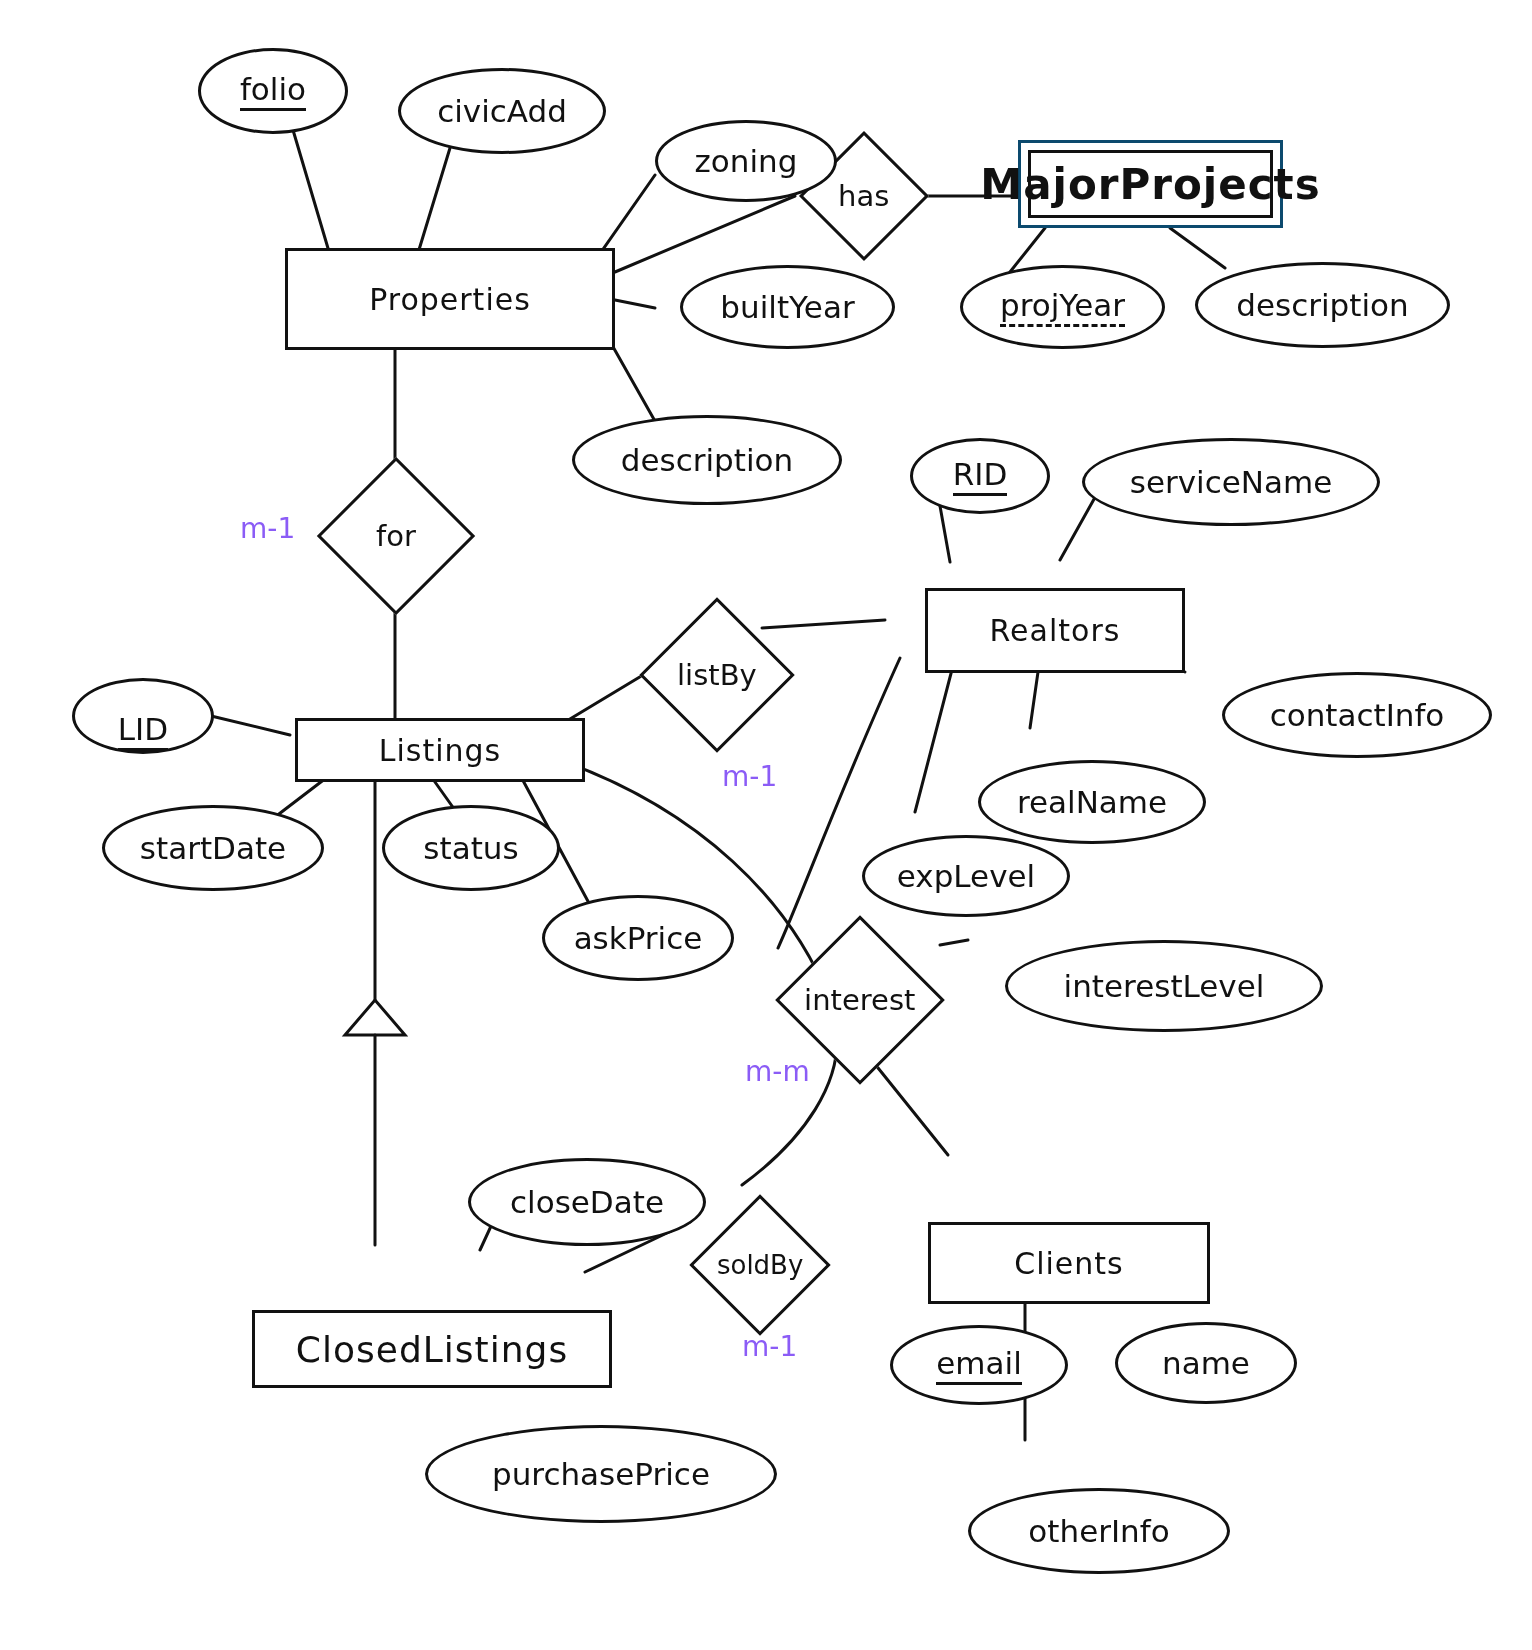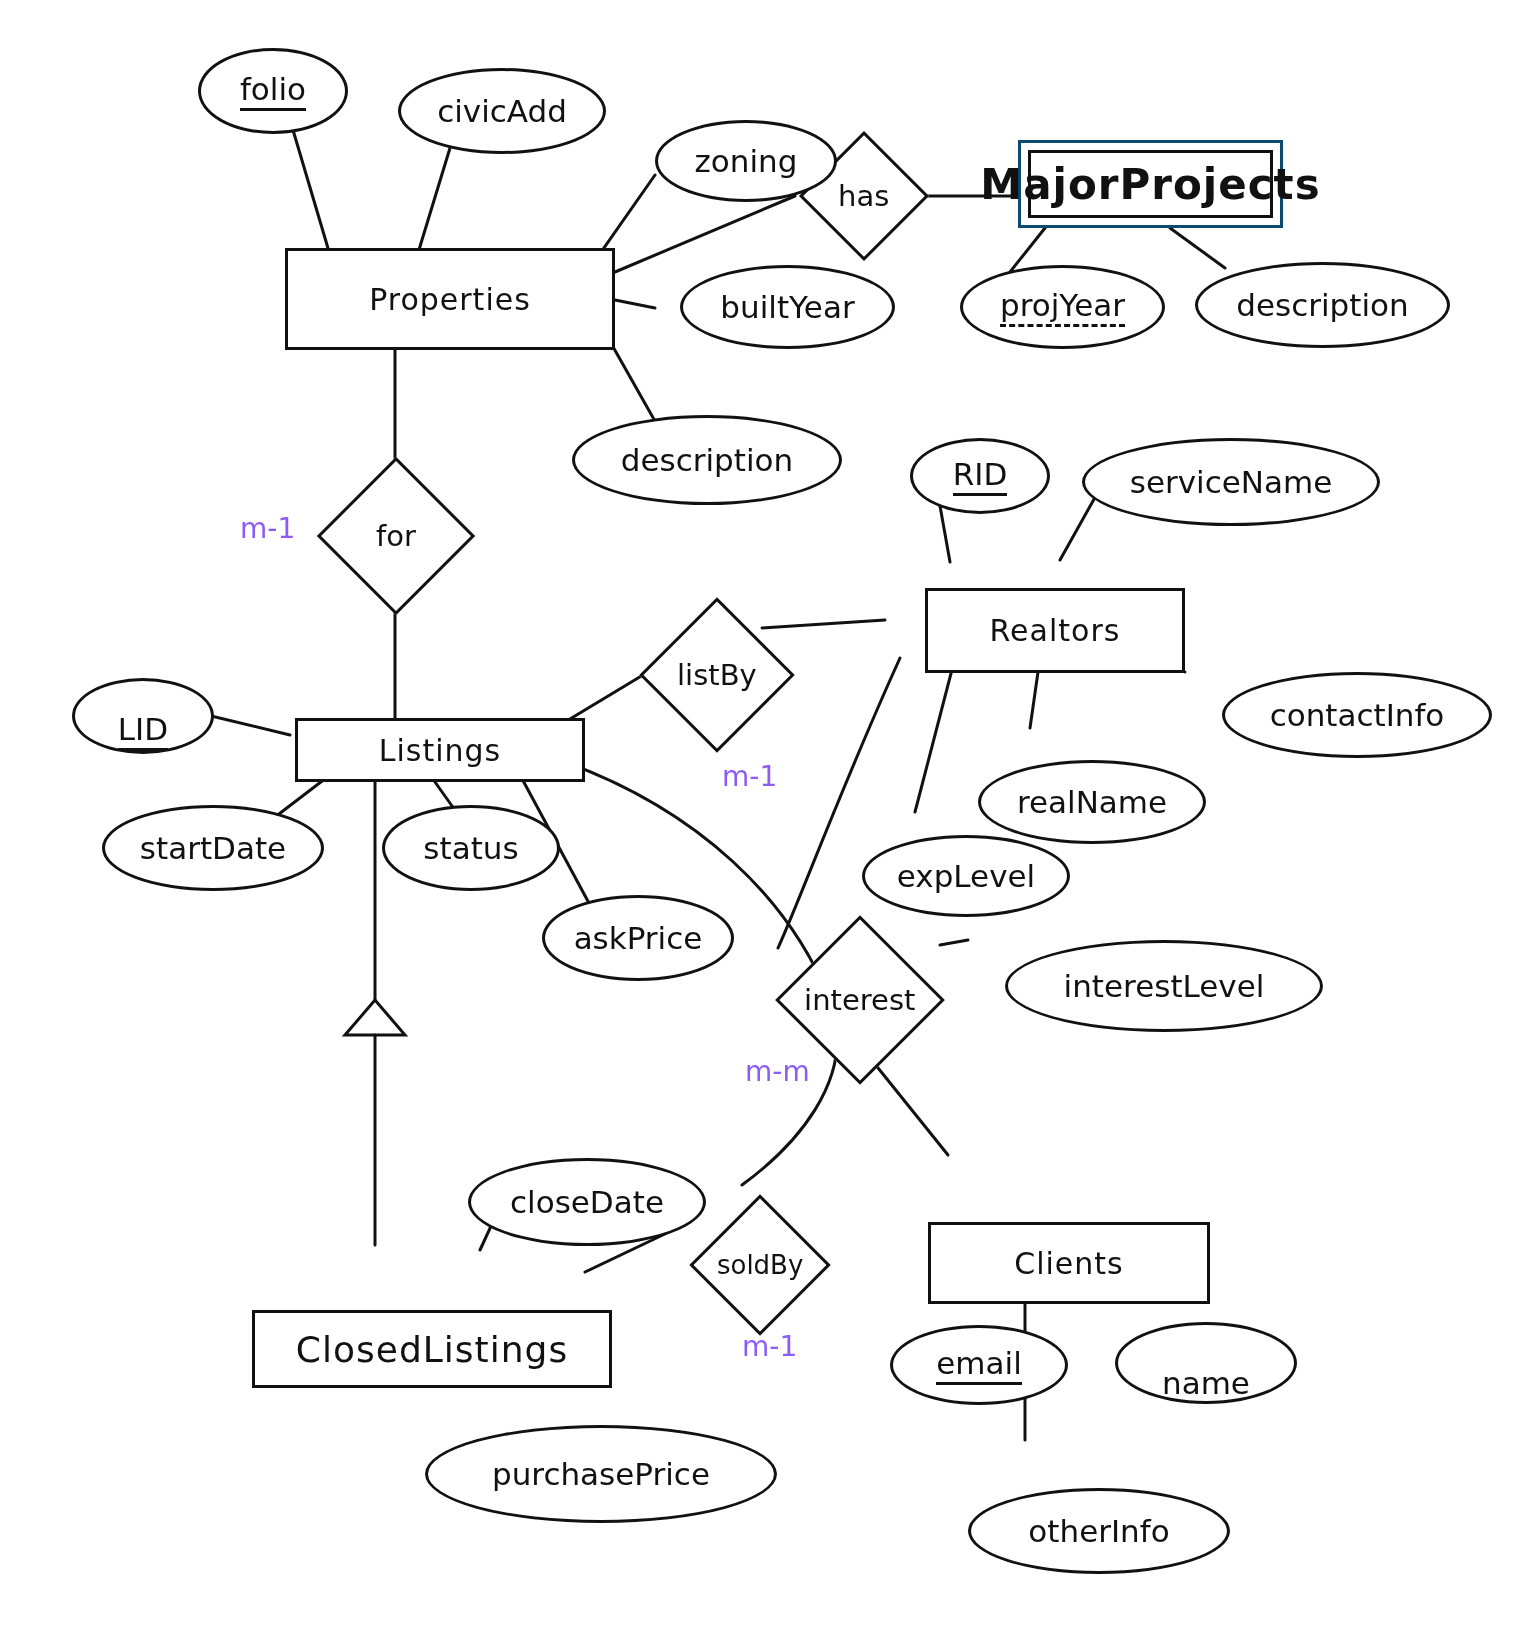--- a/index.html
+++ b/index.html
@@ -251,21 +251,21 @@
   </div>
 
   <div class="node attr hand" style="left:1005px; top:940px; width:318px; height:92px;">
     <span>interestLevel</span>
   </div>
 
   <div class="node attr key hand" style="left:890px; top:1325px; width:178px; height:80px;">
     <span>email</span>
   </div>
 
-  <div class="node attr hand" style="left:1115px; top:1322px; width:182px; height:82px;align-items:flex-end;">
+  <div class="node attr hand" style="left:1115px; top:1322px; width:182px; height:82px;">
     <span>name</span>
   </div>
 
   <div class="node attr hand" style="left:968px; top:1488px; width:262px; height:86px;">
     <span>otherInfo</span>
   </div>
 
   <div class="node attr hand" style="left:468px; top:1158px; width:238px; height:88px;">
     <span>closeDate</span>
   </div>

